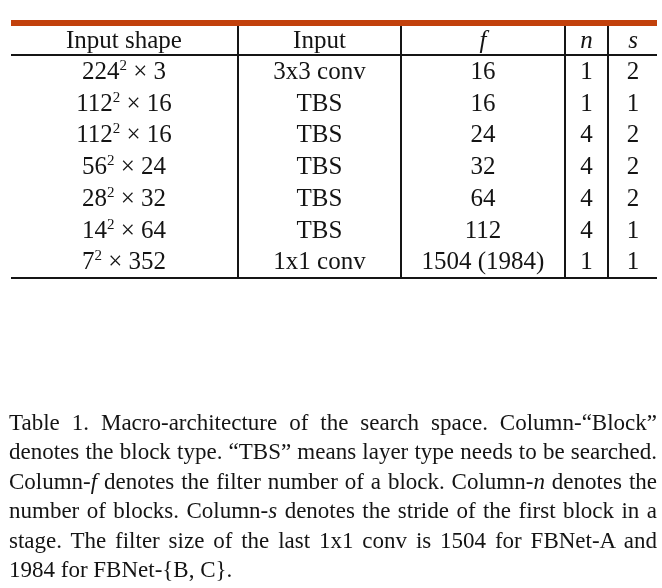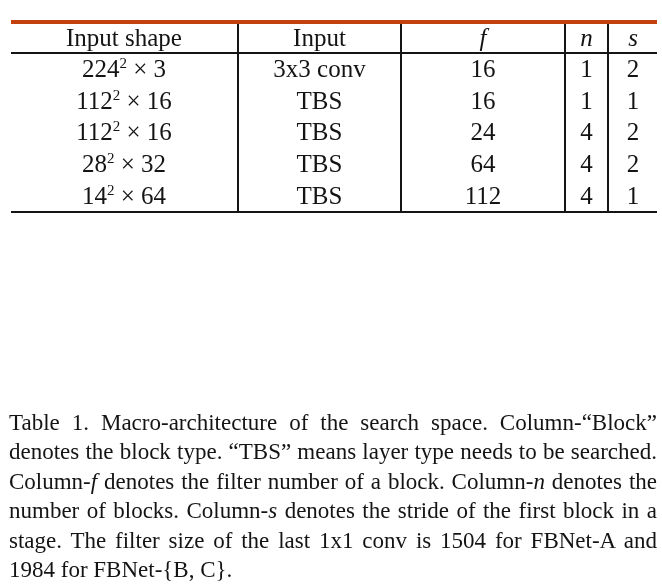--- a/index.html
+++ b/index.html
@@ -16,21 +16,21 @@
     font-family: "Liberation Serif", "DejaVu Serif", serif;
     overflow: hidden;
   }
   table.arch {
     position: absolute;
     left: 11px;
     top: 20px;
     width: 646px;
     border-collapse: collapse;
     table-layout: fixed;
-    border-top: 4px solid #c2410c;
+    border-top: 6px solid #c2410c;
     border-bottom: 2px solid #151515;
   }
   table.arch th, table.arch td {
     padding: 0;
     text-align: center;
     vertical-align: middle;
     font-size: 25px;
     font-weight: normal;
     white-space: nowrap;
     color: #141414;
@@ -94,31 +94,45 @@
         <td class="c4">1</td>
       </tr>
       <tr>
         <td class="c0"><span>112</span><sup>2</sup><span> × 16</span></td>
         <td class="c1">TBS</td>
         <td class="c2">24</td>
         <td class="c3">4</td>
         <td class="c4">2</td>
       </tr>
       <tr>
+        <td class="c0"><span>56</span><sup>2</sup><span> × 24</span></td>
+        <td class="c1">TBS</td>
+        <td class="c2">32</td>
+        <td class="c3">4</td>
+        <td class="c4">2</td>
+      </tr>
+      <tr>
         <td class="c0"><span>28</span><sup>2</sup><span> × 32</span></td>
         <td class="c1">TBS</td>
         <td class="c2">64</td>
         <td class="c3">4</td>
         <td class="c4">2</td>
       </tr>
       <tr>
         <td class="c0"><span>14</span><sup>2</sup><span> × 64</span></td>
         <td class="c1">TBS</td>
         <td class="c2">112</td>
         <td class="c3">4</td>
         <td class="c4">1</td>
       </tr>
+      <tr>
+        <td class="c0"><span>7</span><sup>2</sup><span> × 352</span></td>
+        <td class="c1">1x1 conv</td>
+        <td class="c2">1504 (1984)</td>
+        <td class="c3">1</td>
+        <td class="c4">1</td>
+      </tr>
     </tbody>
   </table>
 
   <p class="caption"><span>Table 1. Macro-architecture of the search space. Column-“Block” denotes the block type. “TBS” means layer type needs to be searched. Column-</span><span class="it">f</span><span> denotes the filter number of a block. Column-</span><span class="it">n</span><span> denotes the number of blocks. Column-</span><span class="it">s</span><span> denotes the stride of the first block in a stage. The filter size of the last 1x1 conv is 1504 for FBNet-A and 1984 for FBNet-{B, C}.</span></p>
 
 </div>
 
 </body></html>

